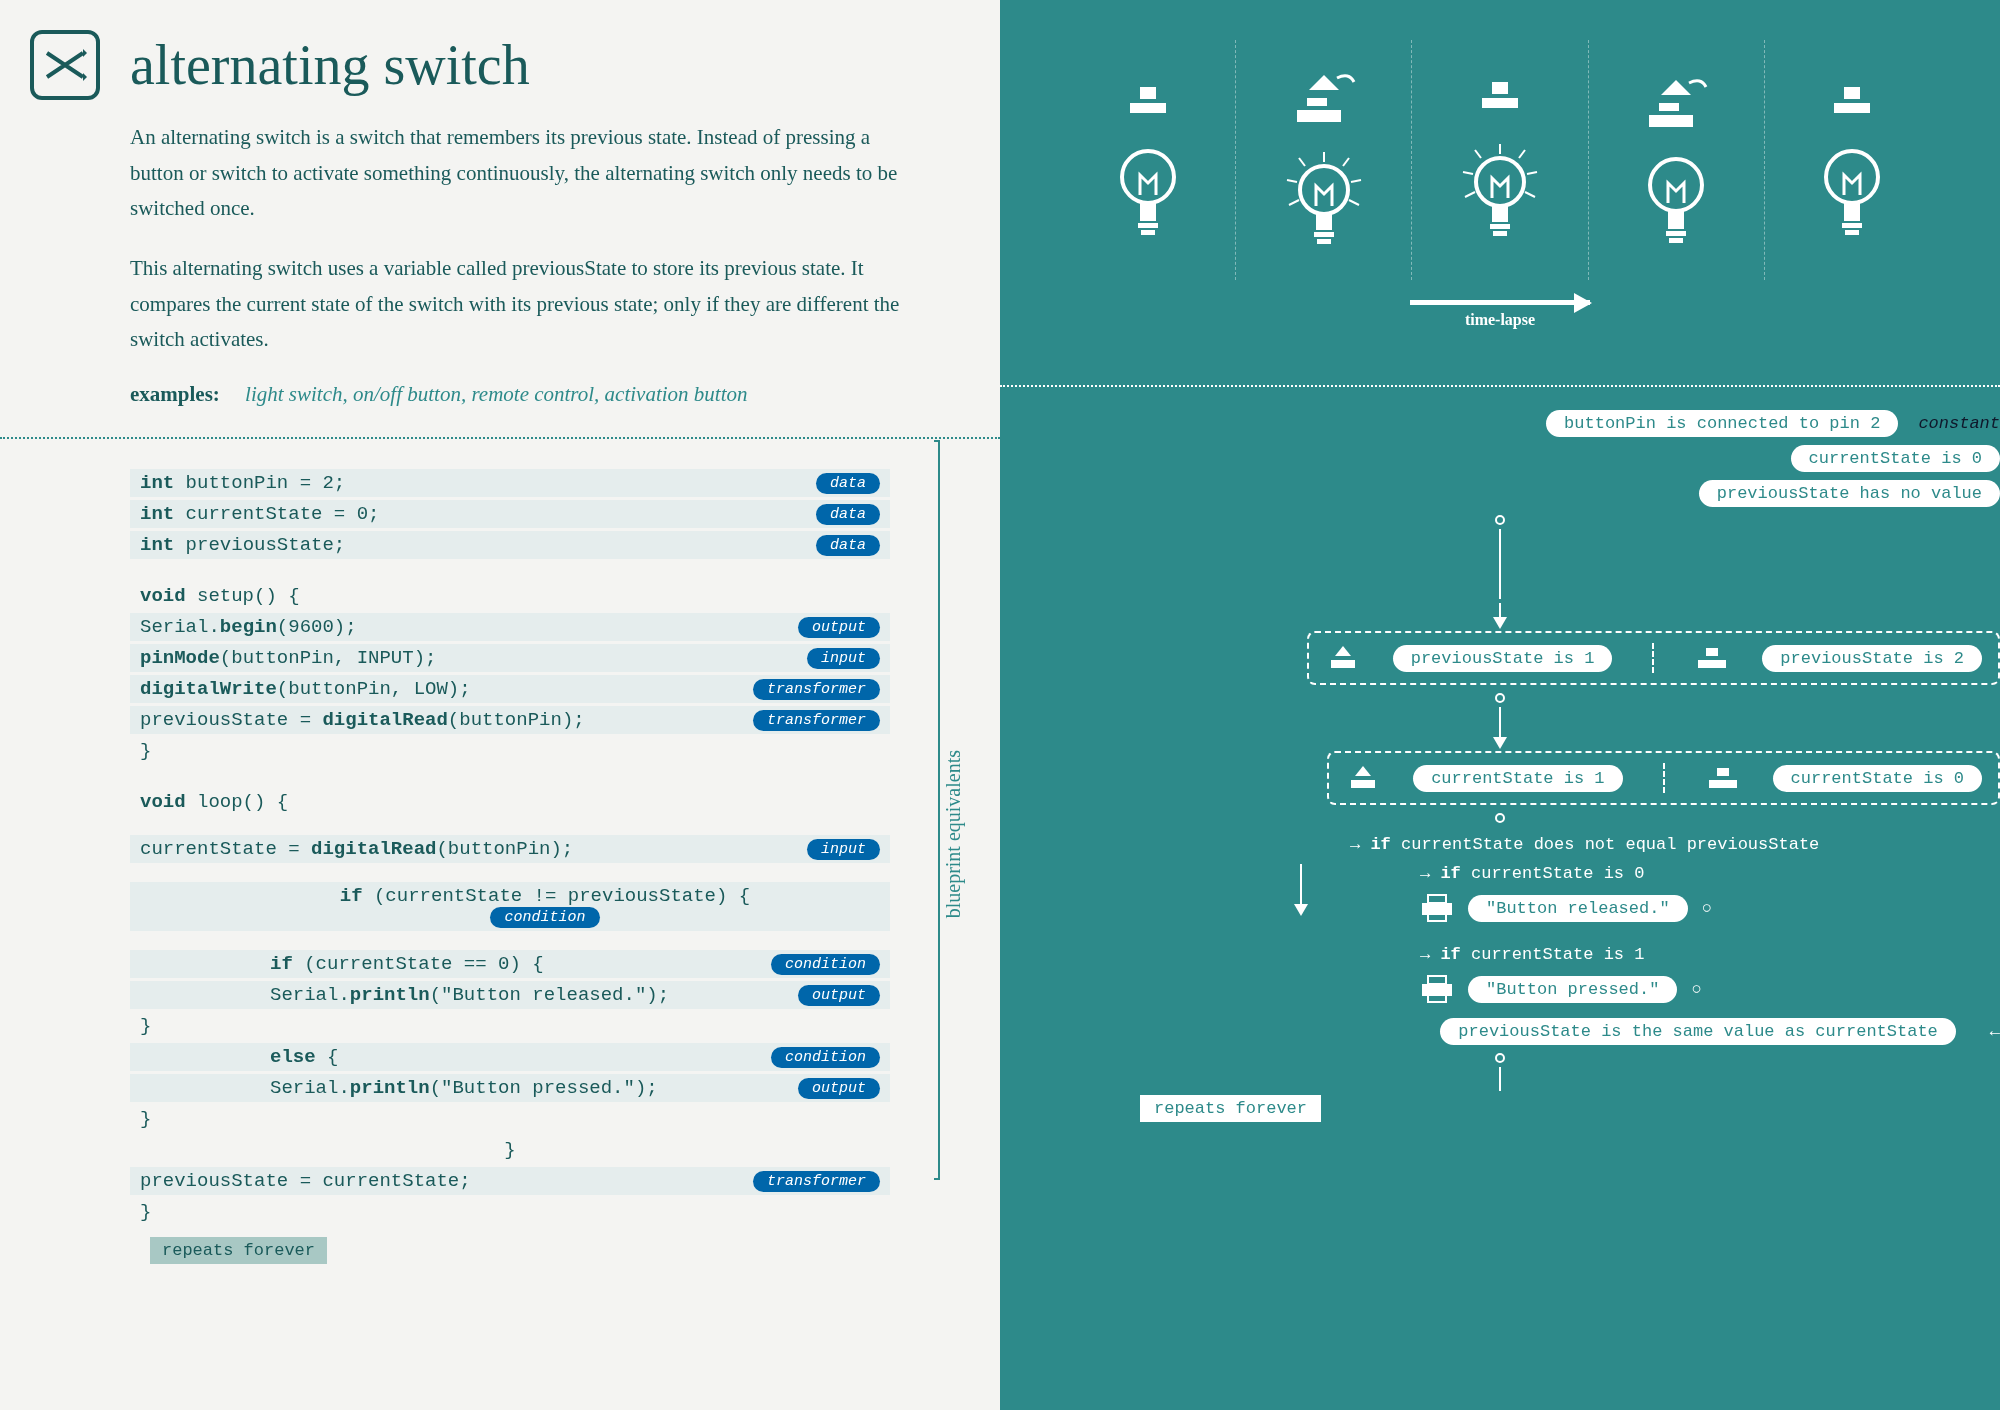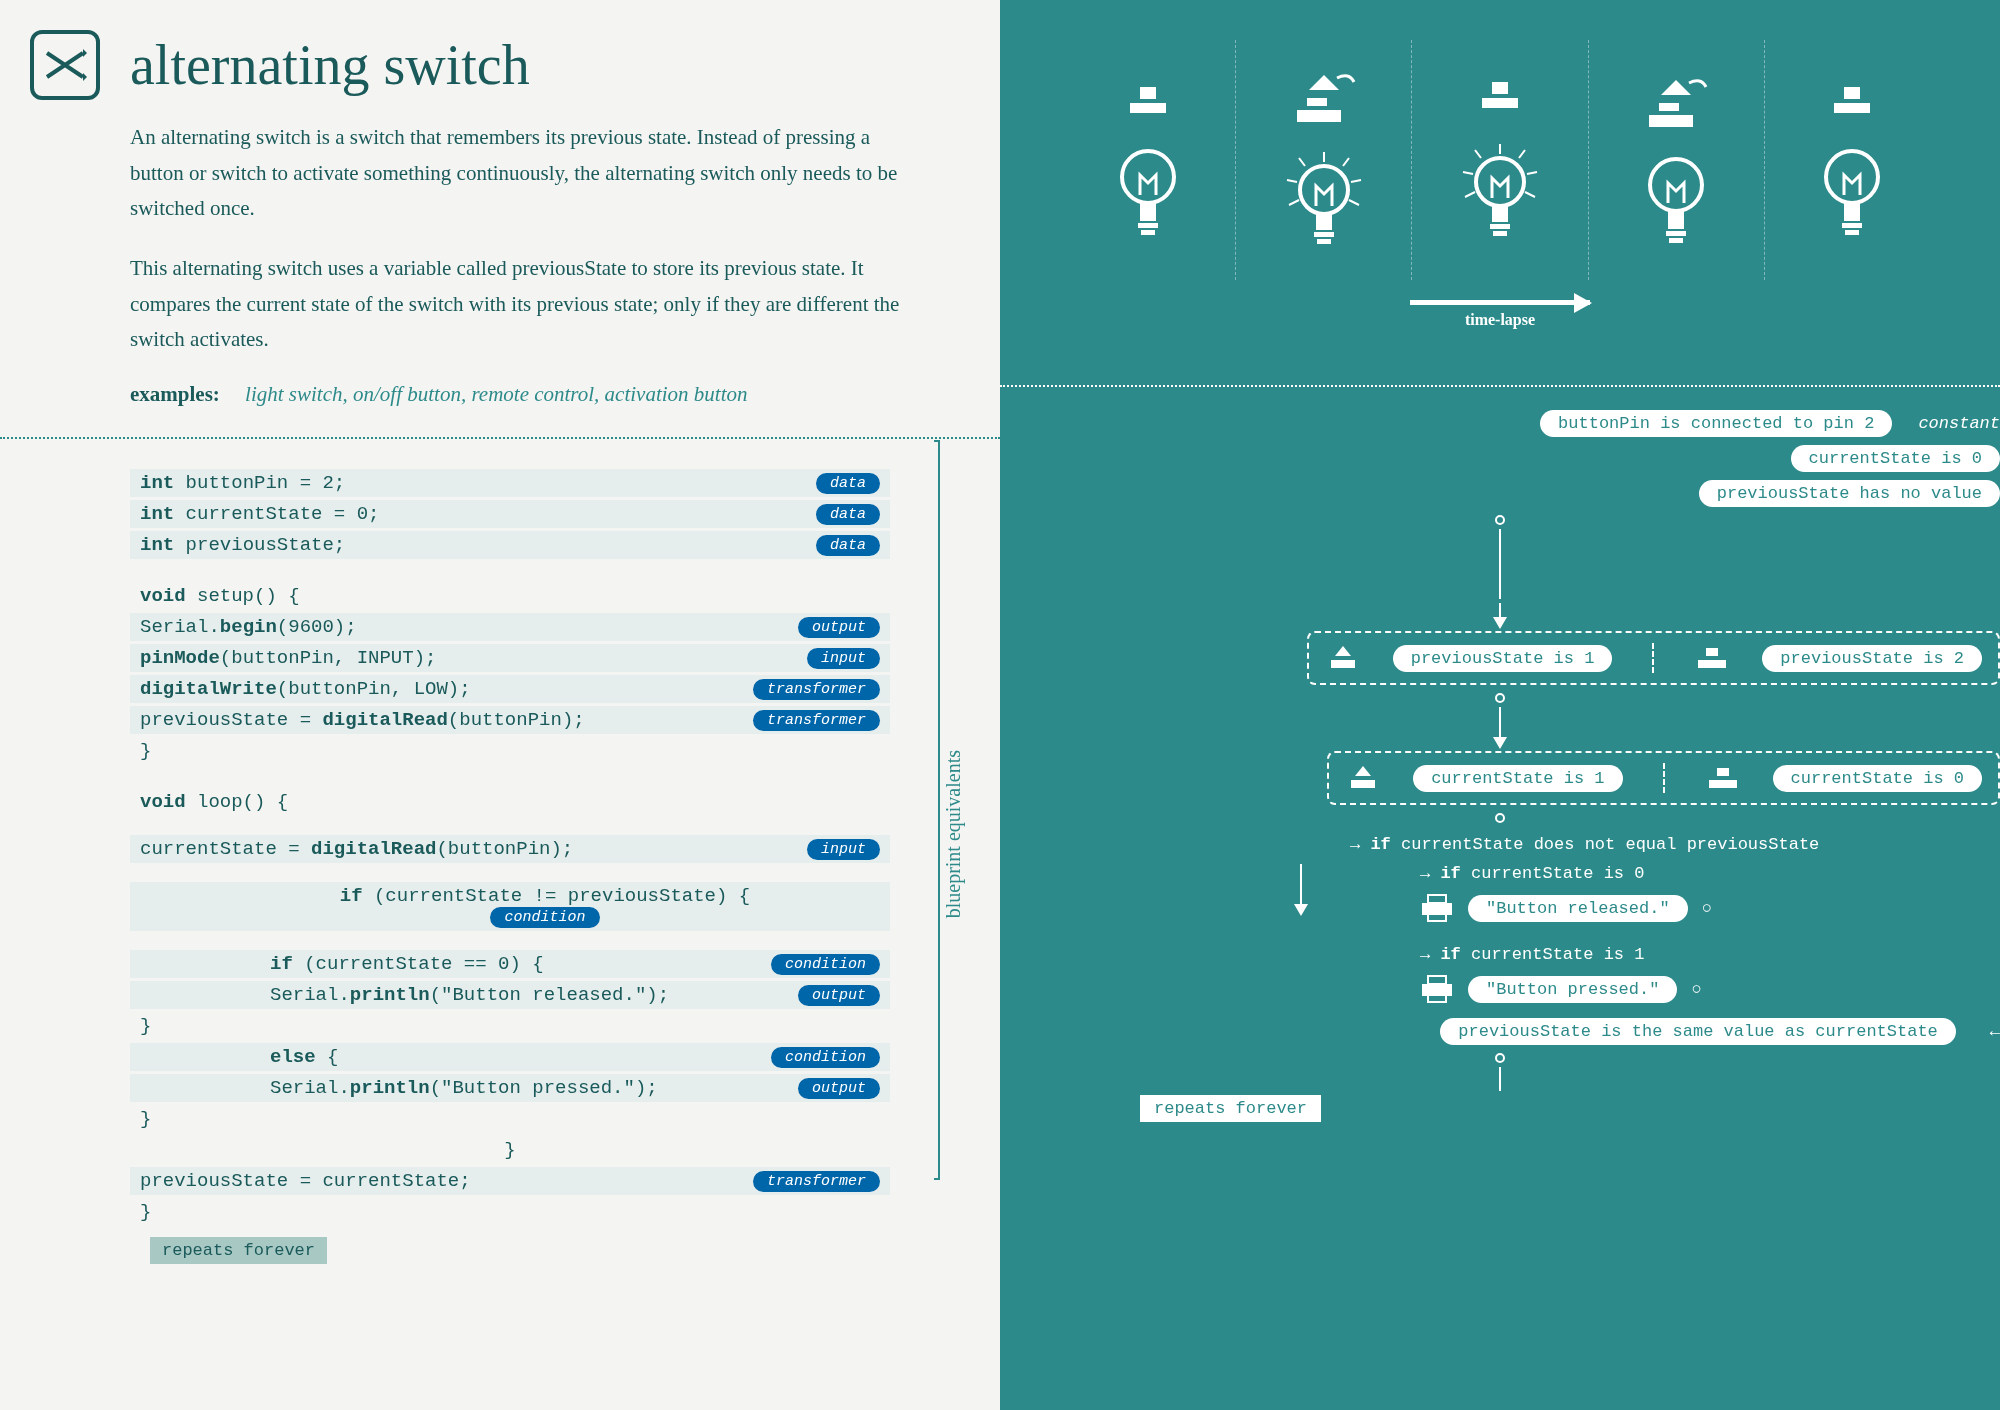--- a/index.html
+++ b/index.html
@@ -194,23 +194,23 @@
     white-space: nowrap;
   }
   .fc-row {
     display: flex;
     justify-content: flex-end;
     align-items: center;
     gap: 14px;
     margin-bottom: 8px;
   }
   .constant-label {
-    color: #ffffff;
+    color: #0f172a;
     font-style: italic;
-    margin-left: 12px;
+    margin-left: 6px;
   }
   .dashed-box {
     border: 2px dashed #fff;
     border-radius: 8px;
     padding: 10px 16px;
     display: inline-flex;
     align-items: center;
     gap: 32px;
   }
   .sep {

